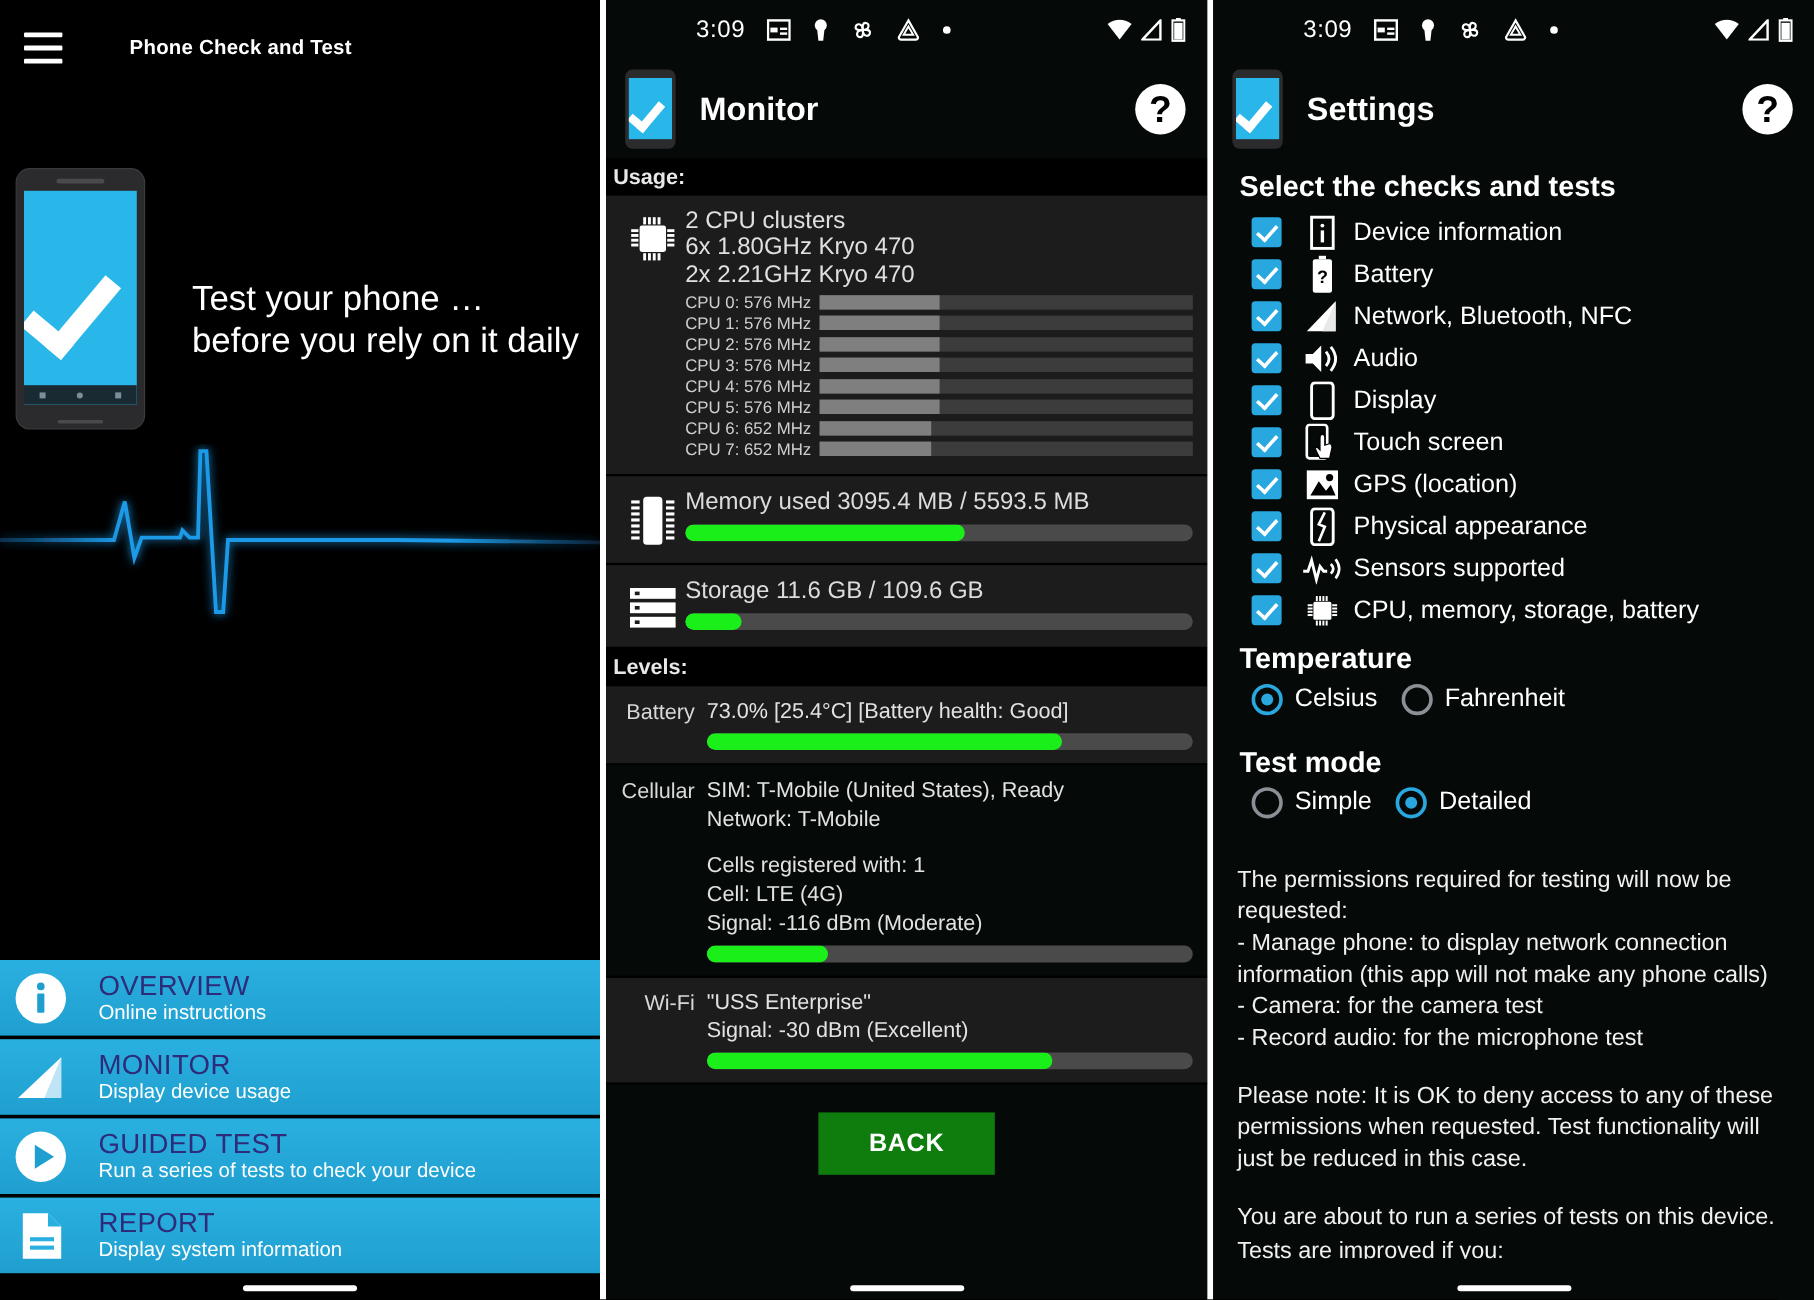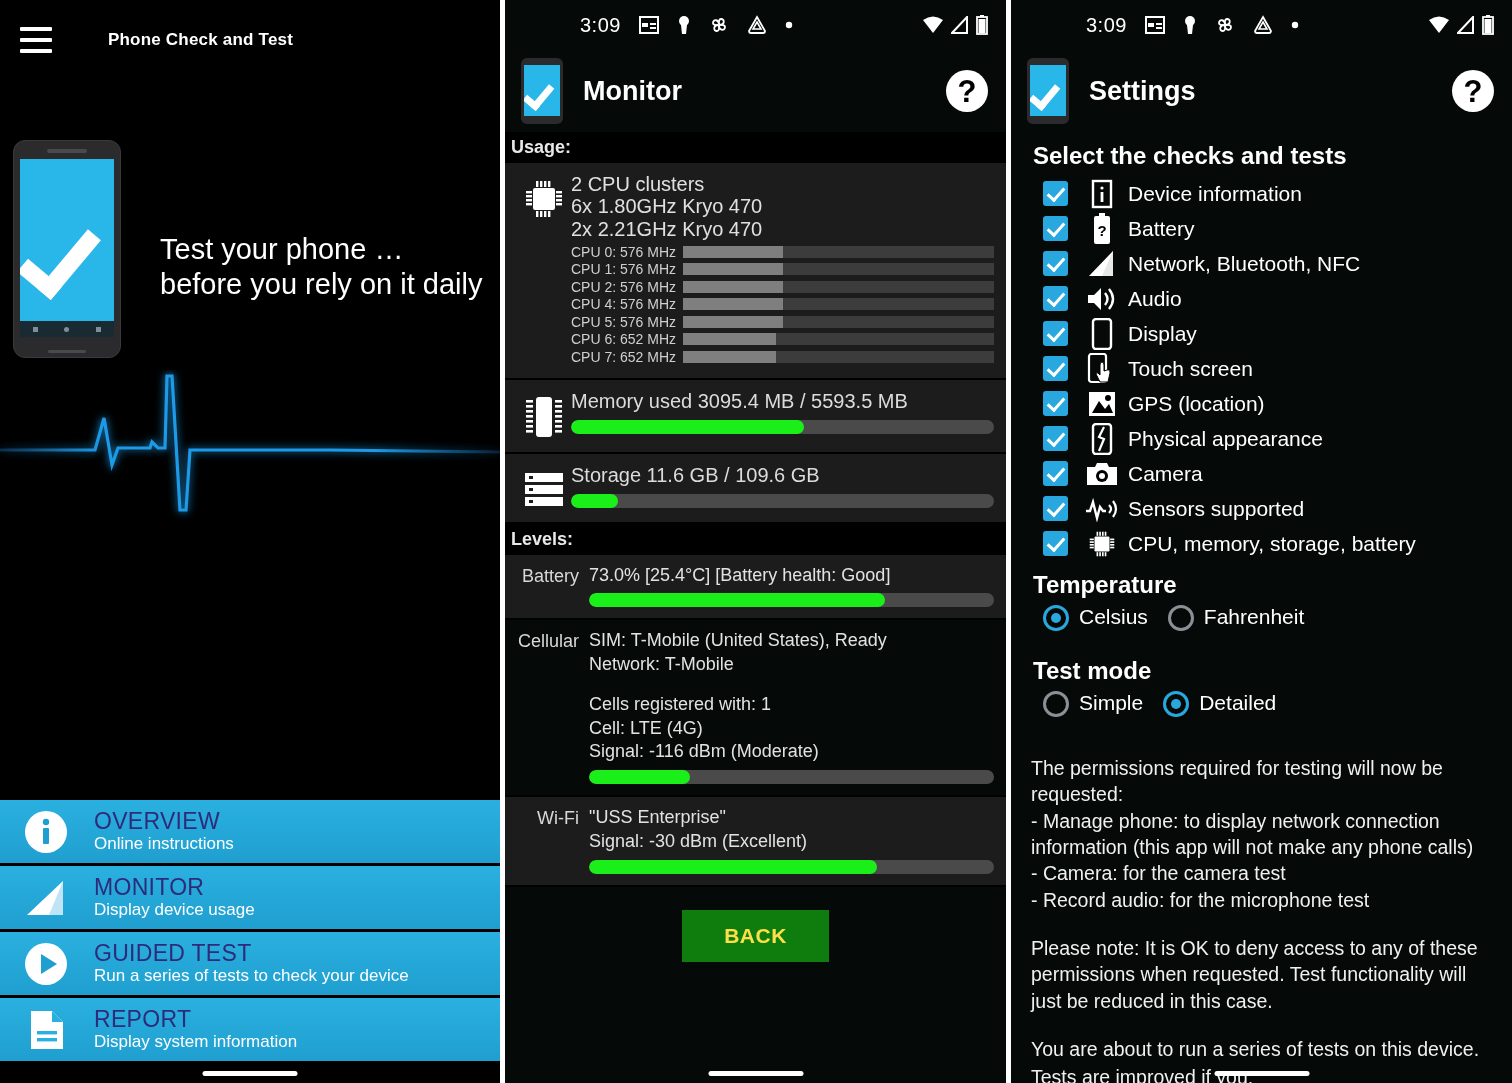--- a/index.html
+++ b/index.html
@@ -45,21 +45,21 @@
   .phone-navbar i.c { border-radius: 50%; }
   .phone-chin { position: absolute; bottom: 4px; left: 50%; transform: translateX(-50%);
                 width: 38px; height: 3px; background: #4a4a4c; border-radius: 2px; }
 
   .hero-text { position: absolute; left: 160px; top: 152px; color: #fff; font-size: 29px; line-height: 1.22; }
 
   .pulse { position: absolute; left: 0; top: 370px; width: 500px; height: 170px; }
 
   .p1-menu { position: absolute; left: 0; bottom: 19px; width: 500px; }
   .menu-item { display: flex; align-items: center; background: linear-gradient(180deg,#2ab0e0 0%,#1f9fd0 100%);
-               height: 63px; margin-bottom: 3px; padding-left: 20px; cursor: pointer; }
+               height: 63px; margin-bottom: 3px; padding-left: 8px; cursor: pointer; }
   .menu-icon { width: 52px; height: 52px; flex: 0 0 52px; display: flex; align-items: center; justify-content: center; }
   .menu-text { margin-left: 22px; }
   .menu-title { color: #2e2b7a; font-size: 23px; line-height: 1.05; letter-spacing: 0.3px; }
   .menu-sub { color: #ffffff; font-size: 17px; line-height: 1.25; }
   .home-indicator { position: absolute; bottom: 7px; left: 50%; transform: translateX(-50%);
                     width: 95px; height: 5px; background: #fff; border-radius: 3px; }
 
   
   .statusbar { height: 50px; display: flex; align-items: center; color: #fff;
                font-size: 19px; padding: 0 18px 0 0; }
@@ -95,21 +95,21 @@
   .mem-title { color: #dcdcdc; font-size: 20px; margin-bottom: 7px; }
   .bar { height: 14px; background: #4a4a4a; border-radius: 7px; overflow: hidden; }
   .bar > i { display: block; height: 100%; background: #1aef1a; border-radius: 7px; }
 
   .lvl-row { display: flex; background: #1c1c1c; padding: 9px 12px 11px 12px; border-bottom: 2px solid #000; }
   .lvl-row.alt { background: #050a08; }
   .lvl-label { width: 72px; flex: 0 0 72px; color: #d8d8d8; font-size: 18px; text-align: right; padding-right: 10px; padding-top: 2px;}
   .lvl-body { flex: 1; }
   .lvl-text { color: #e2e2e2; font-size: 18px; line-height: 1.32; margin-bottom: 6px; }
   .back-wrap { display: flex; justify-content: center; padding-top: 23px; }
-  .back-btn { background: #0e7d0e; color: #fde047; font-size: 21px; font-weight: bold;
+  .back-btn { background: #0e7d0e; color: #ffffff; font-size: 21px; font-weight: bold;
               padding: 14px 42px; border: none; cursor: pointer; letter-spacing: 0.5px; }
 
   
   .p3-body { padding: 0 14px; }
   .p3-h { color: #fff; font-size: 24px; font-weight: bold; margin: 10px 0 6px 8px; }
   .chk-row { display: flex; align-items: center; height: 35px; cursor: pointer; }
   .chk { width: 25px; height: 25px; flex: 0 0 25px; background: #29a8e0; border-radius: 3px;
          position: relative; margin-left: 18px; }
   .chk::after { content: ""; position: absolute; left: 8px; top: 3px; width: 7px; height: 14px;
                 border-right: 3px solid #fff; border-bottom: 3px solid #fff; transform: rotate(42deg); }
@@ -342,20 +342,26 @@
                 <i style="width: 32%;"></i>
               </div>
             </div>
             <div class="cpu-row">
               <div class="cpu-name">CPU 2: 576 MHz</div>
               <div class="cpu-bar">
                 <i style="width: 32%;"></i>
               </div>
             </div>
             <div class="cpu-row">
+              <div class="cpu-name">CPU 3: 576 MHz</div>
+              <div class="cpu-bar">
+                <i style="width: 32%;"></i>
+              </div>
+            </div>
+            <div class="cpu-row">
               <div class="cpu-name">CPU 4: 576 MHz</div>
               <div class="cpu-bar">
                 <i style="width: 32%;"></i>
               </div>
             </div>
             <div class="cpu-row">
               <div class="cpu-name">CPU 5: 576 MHz</div>
               <div class="cpu-bar">
                 <i style="width: 32%;"></i>
               </div>
@@ -609,31 +615,20 @@
               <svg width="22" height="32" viewBox="0 0 22 32">
                 <rect x="2" y="1" width="18" height="30" rx="3" fill="none" stroke="#fff" stroke-width="2.4"></rect>
                 <path d="M13 4 L8 14 L13 16 L8 28" fill="none" stroke="#fff" stroke-width="2.2"></path>
               </svg>
             </div>
             <div class="chk-label">Physical appearance</div>
           </div>
           <div class="chk-row">
             <div class="chk"></div>
             <div class="chk-ico">
-              <svg width="32" height="26" viewBox="0 0 32 26">
-                <path d="M1 6 L9 6 L11 2 L21 2 L23 6 L31 6 L31 24 L1 24 Z" fill="#fff"></path>
-                <circle cx="16" cy="15" r="6" fill="#000"></circle>
-                <circle cx="16" cy="15" r="3" fill="#fff"></circle>
-              </svg>
-            </div>
-            <div class="chk-label">Camera</div>
-          </div>
-          <div class="chk-row">
-            <div class="chk"></div>
-            <div class="chk-ico">
               <svg width="34" height="26" viewBox="0 0 34 26">
                 <path d="M1 15 L5 15 L8 6 L12 22 L15 11 L18 15 L21 15" fill="none" stroke="#fff" stroke-width="2.4"></path>
                 <path d="M24 9 Q28 13 24 17" fill="none" stroke="#fff" stroke-width="2.2"></path>
                 <path d="M28 5 Q34 13 28 21" fill="none" stroke="#fff" stroke-width="2.2"></path>
               </svg>
             </div>
             <div class="chk-label">Sensors supported</div>
           </div>
           <div class="chk-row">
             <div class="chk"></div>

